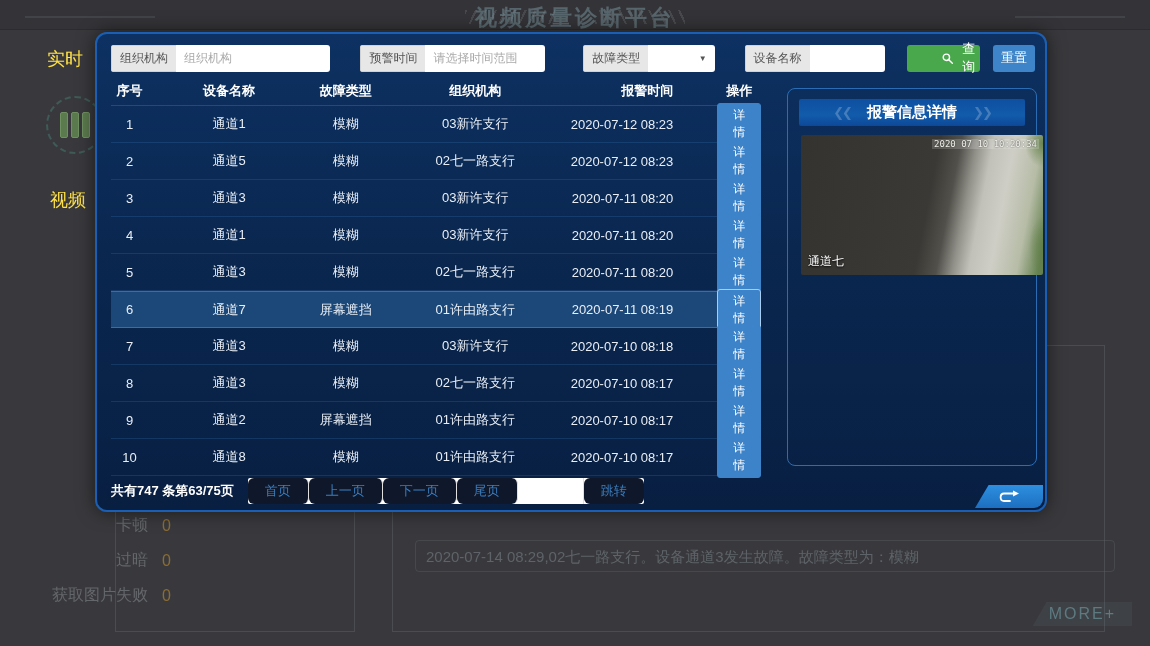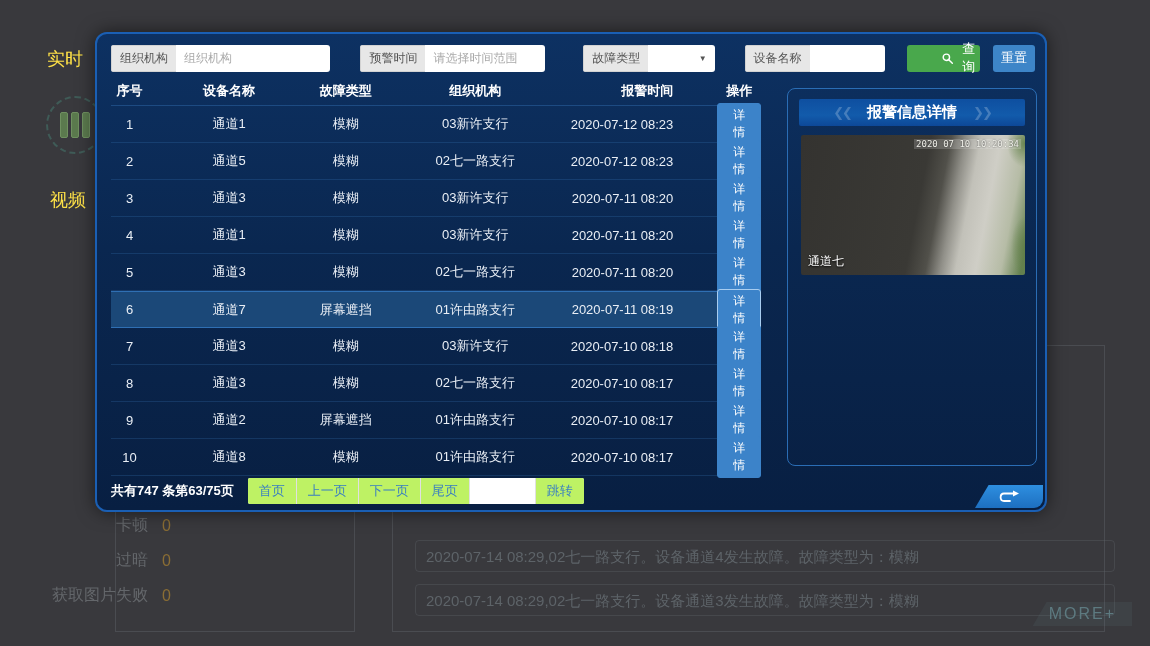--- a/index.html
+++ b/index.html
@@ -67,36 +67,36 @@
   .c3{width:108px;text-align:center;} .c4{width:150px;text-align:center;}
   .c5{width:158px;text-align:right;} .c6{width:66px;text-align:center;}
   .btn-detail { background:#3c83c9; border:1px solid #3c83c9; border-radius:3px; color:#fff;
     font-size:12px; padding:3px 9px; cursor:pointer; }
   .trow.selected .btn-detail { border-color:#a8cdf0; }
 
   
   .pager { position:absolute; left:14px; bottom:6px; height:26px; display:flex; align-items:center; }
   .pager .summary { color:#fff; font-size:13px; font-weight:bold; margin-right:14px; }
   .pgroup { display:flex; height:26px; background:#fff; border-radius:2px; overflow:hidden; }
-  .pbtn { color:#3a7fc1; font-size:13px; padding:0 11px; display:flex; align-items:center;
-    border-right:1px solid #e0e0e0; cursor:pointer; background:#bef264; border-top:none;
-    border-bottom:none; border-left:none; }
+  .pbtn { color:#3a7fc1; font-size:13px; padding:0 17px; display:flex; align-items:center;
+    border-right:1px solid #e0e0e0; cursor:pointer; background:#0f172a; border-top:none;
+    border-bottom:none; border-left:none;border-radius:6px; }
   .pjump-input { width:66px; border:none; outline:none; font-size:13px; padding:0 6px;
     border-right:1px solid #e0e0e0; }
 
   
   .detail { position:absolute; left:690px; top:54px; width:250px; height:378px;
     border:1px solid #2a6db5; border-radius:8px; }
   .detail-title { position:absolute; left:11px; right:11px; top:10px; height:27px;
     background:linear-gradient(180deg,#0e4fa0,#125bab 60%,#0d4898);
     background-color:#1157a9; color:#fff; font-size:15px; font-weight:bold;
     display:flex; align-items:center; justify-content:center; border-radius:2px; }
   .detail-title .chev { color:rgba(255,255,255,.22); font-size:13px; font-weight:normal;
     letter-spacing:-2px; margin:0 16px; }
-  .cam { position:absolute; left:13px; top:46px; width:224px; height:140px; border-radius:2px;
+  .cam { position:absolute; left:13px; top:46px; width:242px; height:140px; border-radius:2px;
     background:
       radial-gradient(ellipse 26px 34px at 100% 6%, rgba(96,126,70,.9), rgba(96,126,70,0) 70%),
       radial-gradient(ellipse 20px 44px at 100% 80%, rgba(96,126,70,.75), rgba(96,126,70,0) 70%),
       linear-gradient(101deg,#343330 0%,#3a3935 52%,#51504a 60%,#908f88 66%,#c2c1b9 72%,#cfcec6 80%,#b6bca6 90%,#64814f 98%);
   }
   .cam-ts { position:absolute; right:4px; top:4px; font-family:"DejaVu Sans Mono",monospace;
     font-size:9px; color:#efefe8; text-shadow:0 0 2px #333; background:rgba(255,255,255,.18); padding:0 2px; }
   .cam-ch { position:absolute; left:7px; bottom:5px; color:#fff; font-size:12px; text-shadow:0 1px 2px #000; }
   .detail-msg { position:absolute; left:14px; right:12px; top:200px; color:#fff;
     font-size:15px; line-height:27px; }
@@ -105,20 +105,27 @@
   .return-btn { position:absolute; right:2px; bottom:2px; width:68px; height:23px;
     background:linear-gradient(180deg,#2e8fe0,#1d6fc0); border:none; cursor:pointer;
     clip-path:polygon(20% 0,100% 0,100% 100%,0 100%); border-bottom-right-radius:9px;
     display:flex; align-items:center; justify-content:center; }
 </style>
 </head>
 <body>
 
 <div class="stage">
 
+  <div class="topbar">
+    <div class="deco-line l"></div>
+    <div class="hatch l"></div>
+    <div class="page-title">视频质量诊断平台</div>
+    <div class="hatch r"></div>
+    <div class="deco-line r"></div>
+  </div>
 
   <div class="bg-label" style="left:47px; top:47px;">实时</div>
   <div class="gauge">
     <div class="bar"></div>
       <div class="bar"></div>
       <div class="bar"></div>
   </div>
   <div class="bg-label" style="left:50px; top:188px;">视频</div>
 
   <div class="bg-panel" style="left:115px; top:345px; width:240px; height:287px;"></div>
@@ -137,21 +144,20 @@
       </div>
 
       <div class="stat-row">
         <span class="lbl">获取图片失败</span>
         <span class="val">0</span>
       </div>
     </div>
 
   <div class="bg-msgs">
 
-      <div class="bg-msg">2020-07-14 08:29,02七一路支行。设备通道4发生故障。故障类型为：模糊</div>
 
       <div class="bg-msg">2020-07-14 08:29,02七一路支行。设备通道3发生故障。故障类型为：模糊</div>
     </div>
 
   <div class="more-tag">MORE+</div>
 
   <div class="modal">
 
     <div class="filters">
       <div class="igroup" style="margin-right:30px;">

